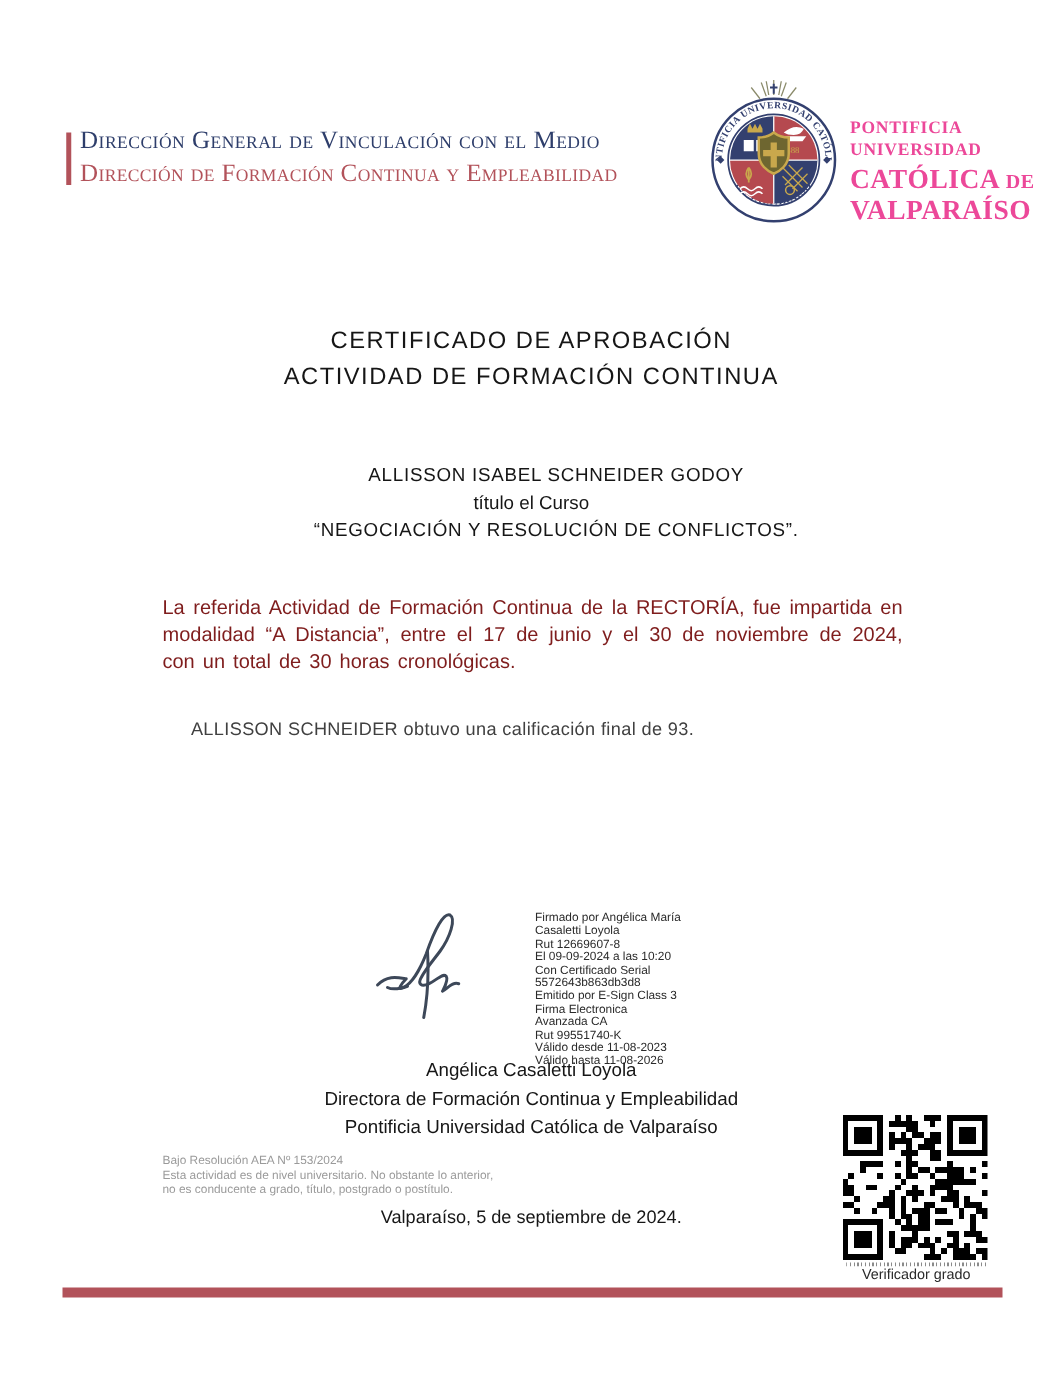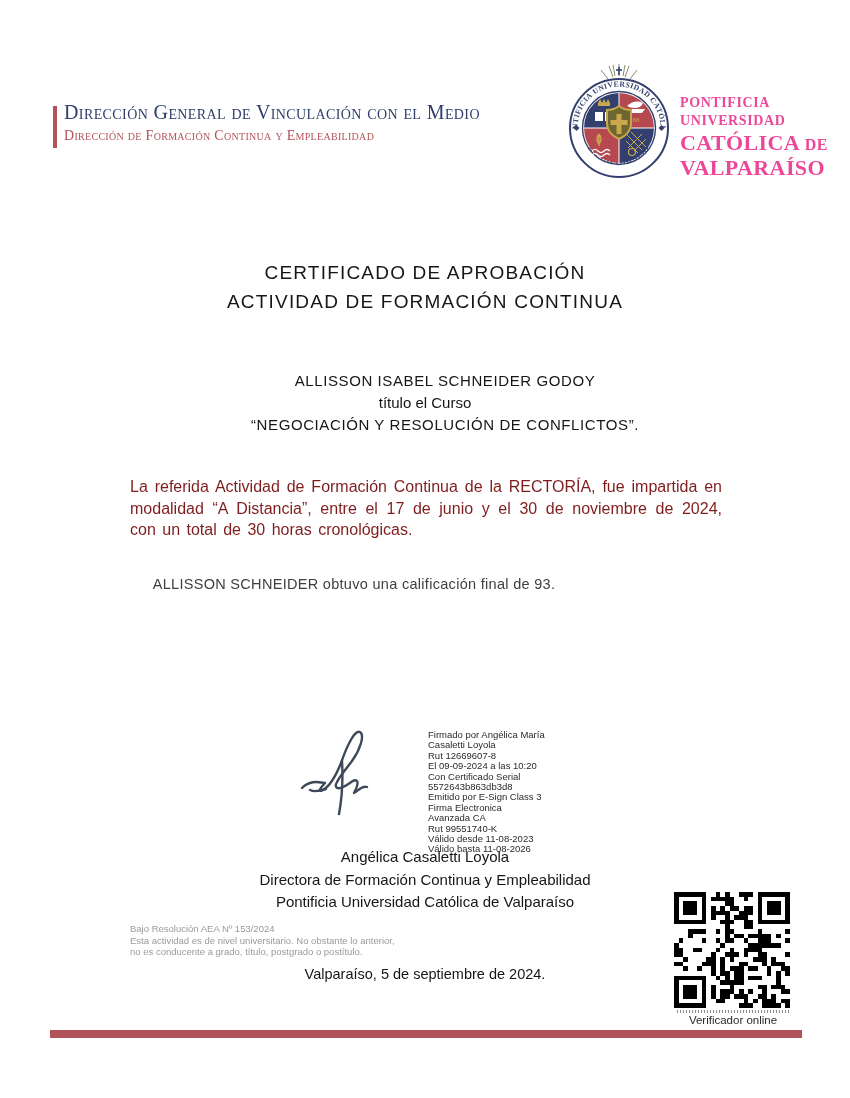--- a/index.html
+++ b/index.html
@@ -10,21 +10,21 @@
   
   .hdr-bar{position:absolute;left:53px;top:106px;width:4px;height:42px;background:#b2525a;}
   .hdr-line1{
     position:absolute;left:64px;top:101px;width:520px;
     font-family:"Liberation Serif",serif;font-variant:small-caps;
     font-size:20px;letter-spacing:.4px;color:#2e3e6b;white-space:nowrap;
   }
   .hdr-line2{
     position:absolute;left:64px;top:128px;width:520px;
     font-family:"Liberation Serif",serif;font-variant:small-caps;
-    font-size:14px;letter-spacing:.3px;color:#b2525a;white-space:nowrap;
+    font-size:20px;letter-spacing:.3px;color:#b2525a;white-space:nowrap;
   }
   
   .seal{position:absolute;left:568px;top:62px;width:102px;height:118px;}
   .wordmark{position:absolute;left:680px;top:96px;color:#ec4899;font-family:"Liberation Serif",serif;font-weight:bold;line-height:1;}
   .wm-sm{font-size:14px;letter-spacing:.6px;margin-bottom:4px;}
   .wm-lg{font-size:22px;letter-spacing:.4px;margin-bottom:3px;}
   .wm-de{font-size:16px;letter-spacing:.5px;}
   
   .title-block{position:absolute;left:0;top:258px;width:850px;text-align:center;
     font-size:19px;line-height:29px;letter-spacing:1.2px;color:#161616;}
@@ -386,17 +386,17 @@
         <rect x="1" y="1" width="5" height="5" fill="#fff"></rect>
         <rect x="2" y="2" width="3" height="3" fill="#000"></rect>
         <rect x="18" y="0" width="7" height="7" fill="#000"></rect>
         <rect x="19" y="1" width="5" height="5" fill="#fff"></rect>
         <rect x="20" y="2" width="3" height="3" fill="#000"></rect>
         <rect x="0" y="18" width="7" height="7" fill="#000"></rect>
         <rect x="1" y="19" width="5" height="5" fill="#fff"></rect>
         <rect x="2" y="20" width="3" height="3" fill="#000"></rect>
       </svg>
     <div class="qr-micro"></div>
-    <div class="qr-label">Verificador online</div>
+    <div class="qr-label">Verificador grado</div>
   </div>
 
   <div class="bottom-bar"></div>
 </div>
 
 </body></html>

